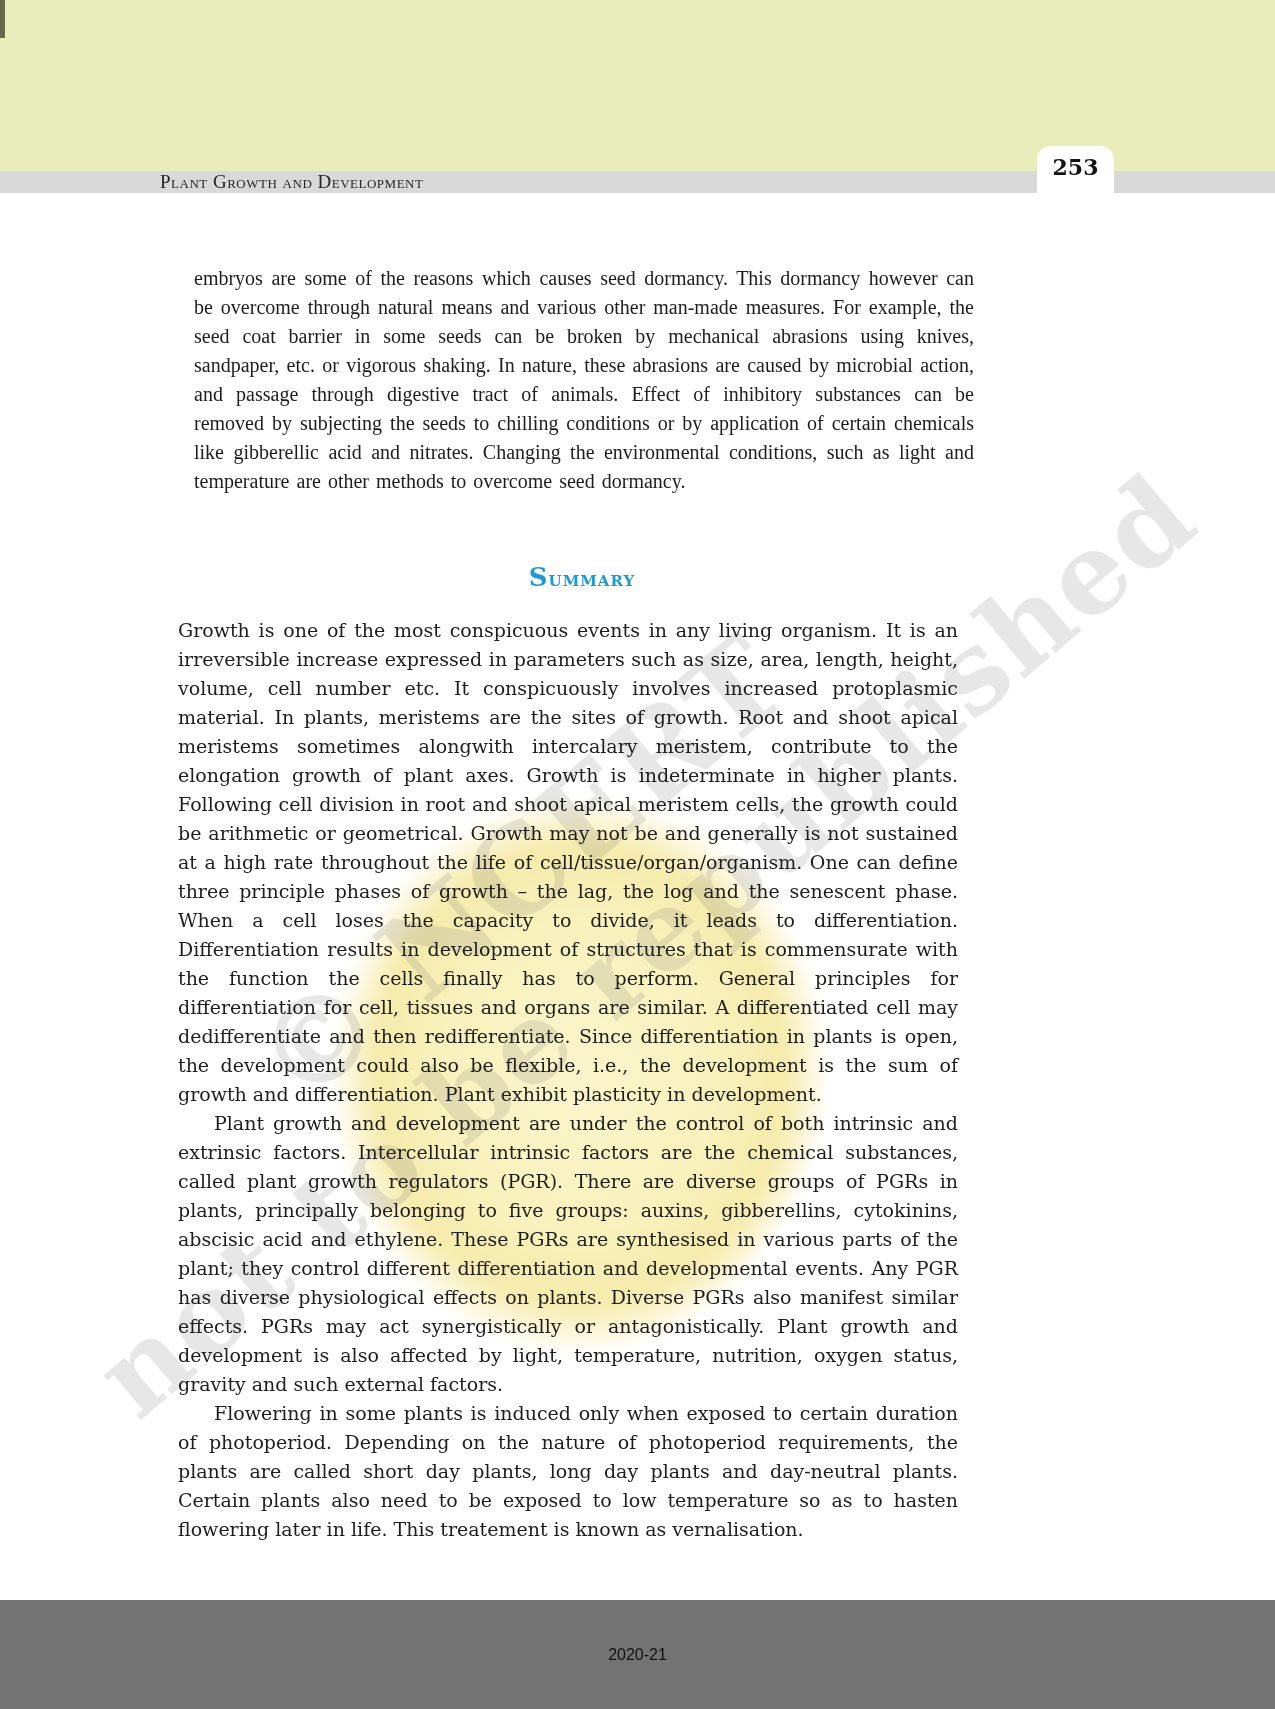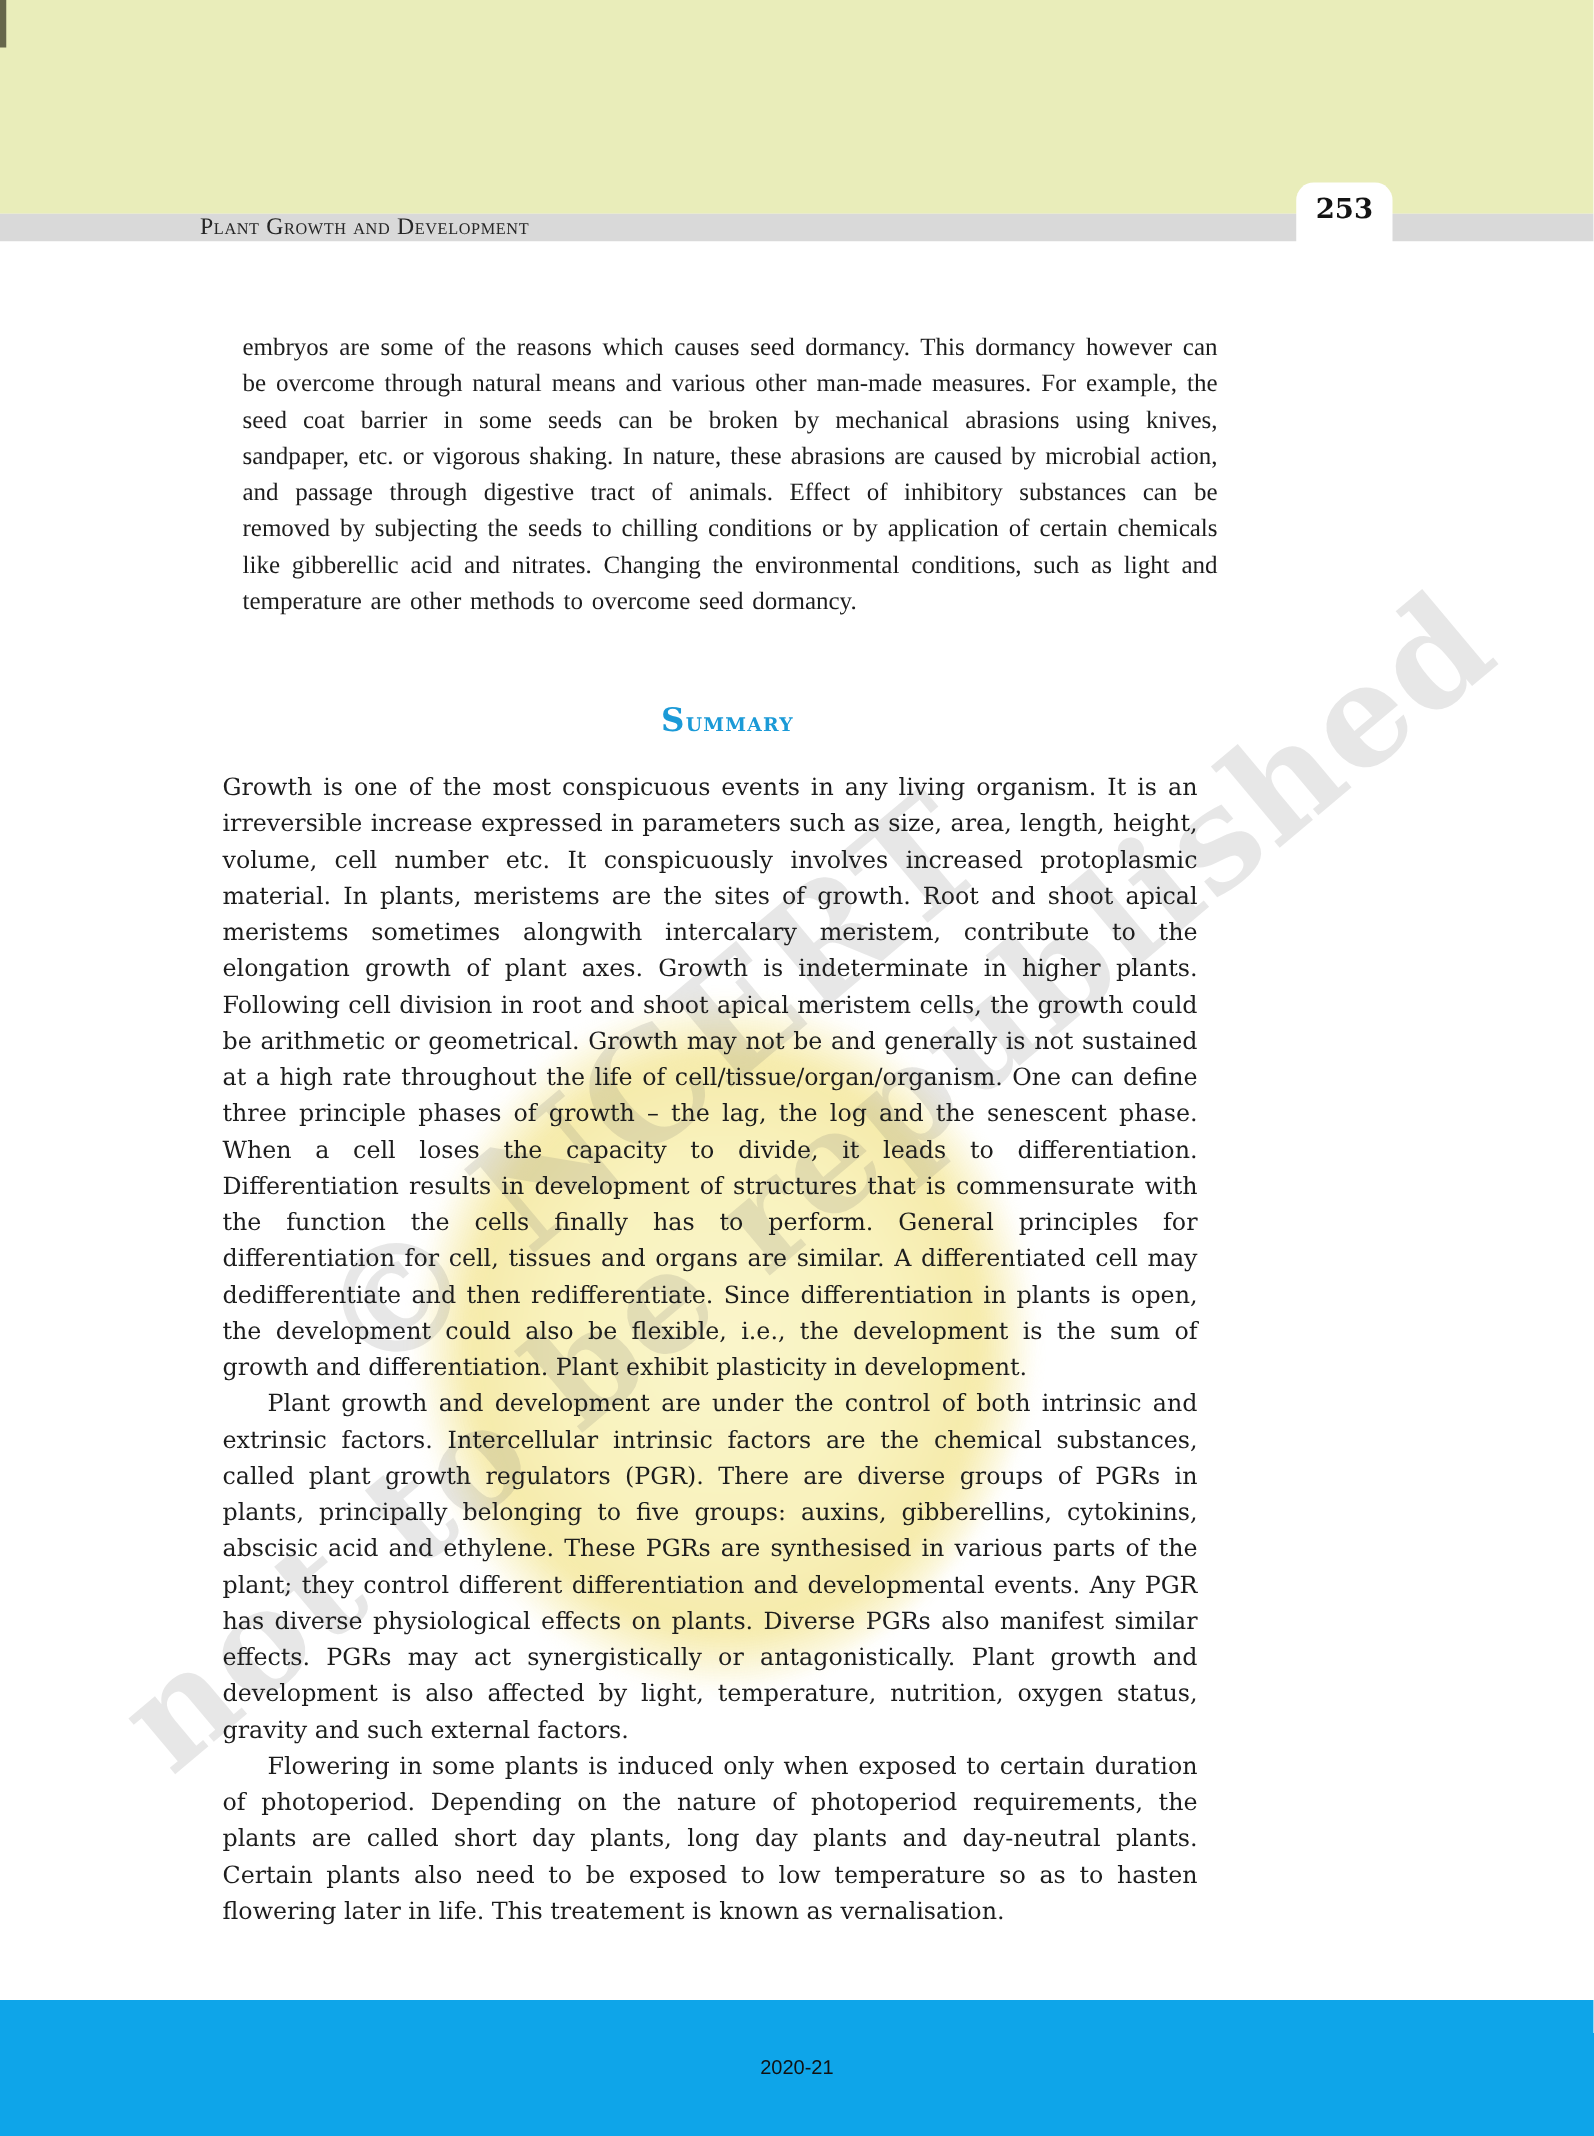--- a/index.html
+++ b/index.html
@@ -37,21 +37,21 @@
     background: #ffffff; border-radius: 14px 14px 0 0;
     display: flex; align-items: center; justify-content: center;
     z-index: 3;
   }
   .page-number {
     font-family: "DejaVu Serif", serif; font-weight: bold;
     font-size: 22px; color: #141414; padding-bottom: 8px;
   }
   .bottom-band {
     position: absolute; left: 0; top: 1600px; width: 100%; height: 109px;
-    background: #0ea5e9; z-index: 3;
+    background: #737373; z-index: 3;
   }
   .edition-label {
     position: absolute; left: 0; width: 100%; top: 46px;
     text-align: center; font-family: "Liberation Sans", sans-serif;
     font-size: 16px; color: #111;
   }
 
   
   .wm-layer { position: absolute; inset: 0; z-index: 1; pointer-events: none; }
   .highlight-blob {

